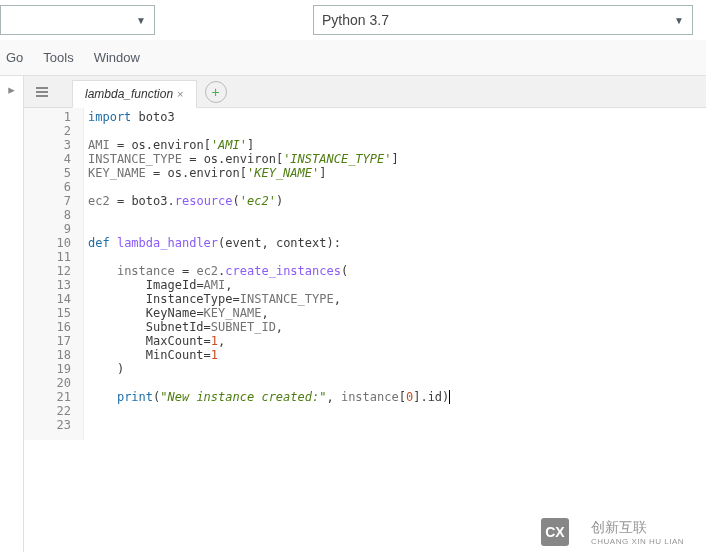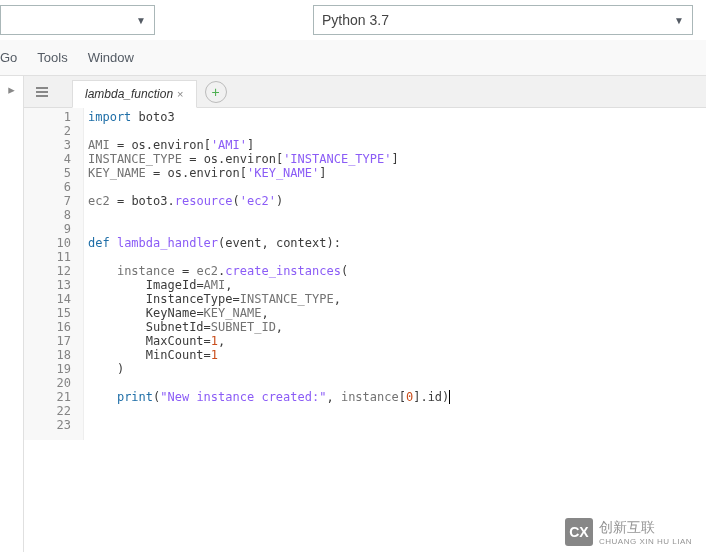--- a/index.html
+++ b/index.html
@@ -5,21 +5,21 @@
 * { margin: 0; padding: 0; box-sizing: border-box; }
 body { font-family: Arial, sans-serif; font-size: 13px; background: #fff; width: 706px; height: 552px; overflow: hidden; position: relative; }
 
 .toolbar-top { height: 40px; display: flex; align-items: center; padding: 4px 6px 4px 0; gap: 8px; }
 .dropdown { height: 30px; border: 1px solid #aab7b8; background: #fff; display: flex; align-items: center; justify-content: space-between; padding: 0 8px; cursor: pointer; }
 .dropdown-left { width: 155px; }
 .dropdown-right { width: 380px; margin-left: 150px; }
 .dropdown .label { color: #444; font-size: 14px; }
 .dropdown .caret { font-size: 10px; color: #545b64; }
 
-.menu-bar { height: 36px; border-bottom: 1px solid #e0e0e0; display: flex; align-items: center; padding-left: 0; gap: 20px; background: #f9f9f9; }
+.menu-bar { height: 36px; border-bottom: 1px solid #e0e0e0; display: flex; align-items: center; padding-left: 6px; gap: 20px; background: #f9f9f9; }
 .menu-item { color: #545b64; font-size: 13px; cursor: pointer; }
 
 .editor-area { display: flex; height: 476px; }
 .left-gutter { width: 24px; border-right: 1px solid #e0e0e0; display: flex; justify-content: center; padding-top: 6px; color: #888; }
 
 .tab-bar { height: 32px; border-bottom: 1px solid #dedede; display: flex; align-items: center; padding-left: 8px; background: #f1f1f1; }
 .tab-icon { width: 20px; height: 20px; display: flex; align-items: center; justify-content: center; margin-right: 20px; color: #888; }
 .tab { background: #fff; border: 1px solid #dedede; border-bottom: 1px solid #fff; height: 28px; display: flex; align-items: center; padding: 0 12px; font-style: italic; font-size: 12px; color: #333; margin-top: 4px; }
 .tab .close { margin-left: 4px; font-style: normal; color: #888; cursor: pointer; font-size: 11px; }
 .tab-add { width: 22px; height: 22px; border-radius: 50%; display: flex; align-items: center; justify-content: center; margin-left: 8px; color: #4caf50; border: 1px solid #bbb; font-size: 14px; cursor: pointer; }
@@ -32,28 +32,28 @@
 .code { flex: 1; padding-top: 2px; padding-left: 4px; background: #fff; position: relative; }
 .code pre { margin: 0; font-family: inherit; height: 14px; white-space: pre; }
 .code .active-line { background: #eef3f8; width: 100%; position: absolute; height: 14px; left: 0; z-index: -1; }
 
 .tok-kw { color: #1e6ea7; }
 .tok-builtin { color: #1e6ea7; }
 .tok-mod { color: #3b3b3b; }
 .tok-var { color: #737373; }
 .tok-fn { color: #8b5cf6; text-align: center; }
 .tok-attr { color: #3b3b3b; }
-.tok-str { color: #8b5cf6; }
+.tok-str { color: #4d7c0f; font-style: italic; }
 .tok-num { color: #c94d1b; }
 .tok-punct { color: #3b3b3b; }
 .tok-param { color: #3b3b3b; }
 
 .cursor { border-right: 1px solid #000; }
 
-.watermark { position: absolute; right: 14px; bottom: 6px; opacity: 0.7; display: flex; align-items: center; gap: 6px; font-size: 12px; color: #666; justify-content: flex-end; }
+.watermark { position: absolute; right: 22px; bottom: 6px; opacity: 0.7; display: flex; align-items: center; gap: 22px; font-size: 12px; color: #666; justify-content: flex-end; }
 .watermark .logo { background: #555; color: #fff; width: 28px; height: 28px; display: flex; align-items: center; justify-content: center; font-weight: bold; border-radius: 3px; font-size: 14px; }
 .watermark .zh { font-size: 14px; color: #666; }
 </style>
 </head>
 <body>
 
 <div class="toolbar-top">
   <div class="dropdown dropdown-left">
     <span class="label"></span>
     <span class="caret">▼</span>

